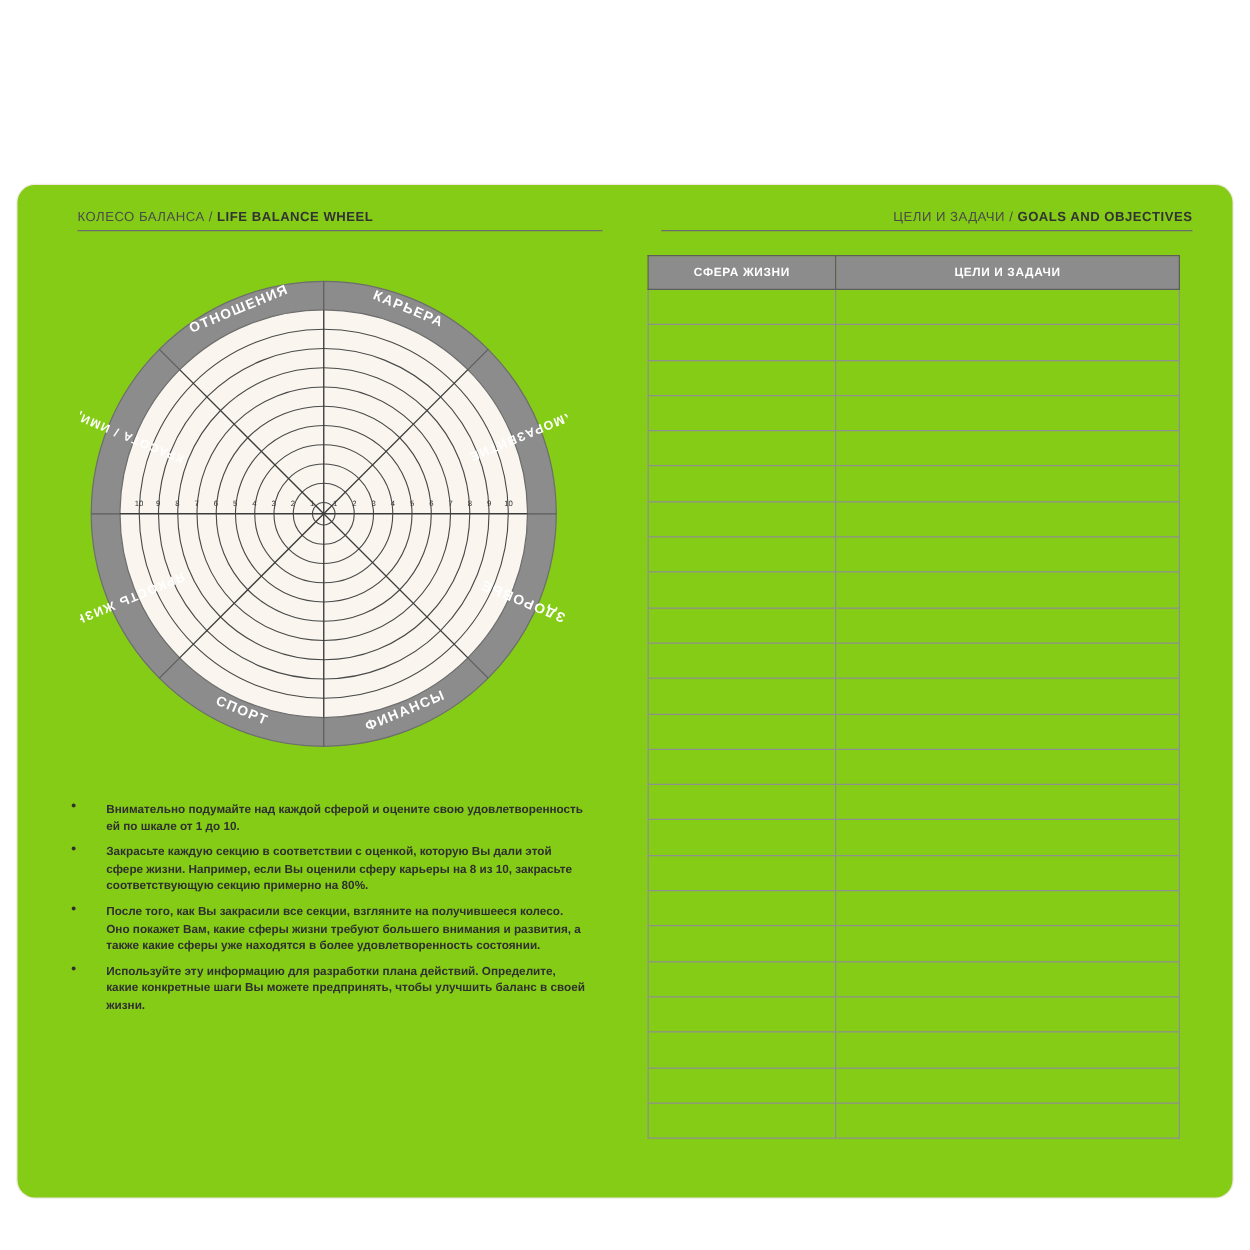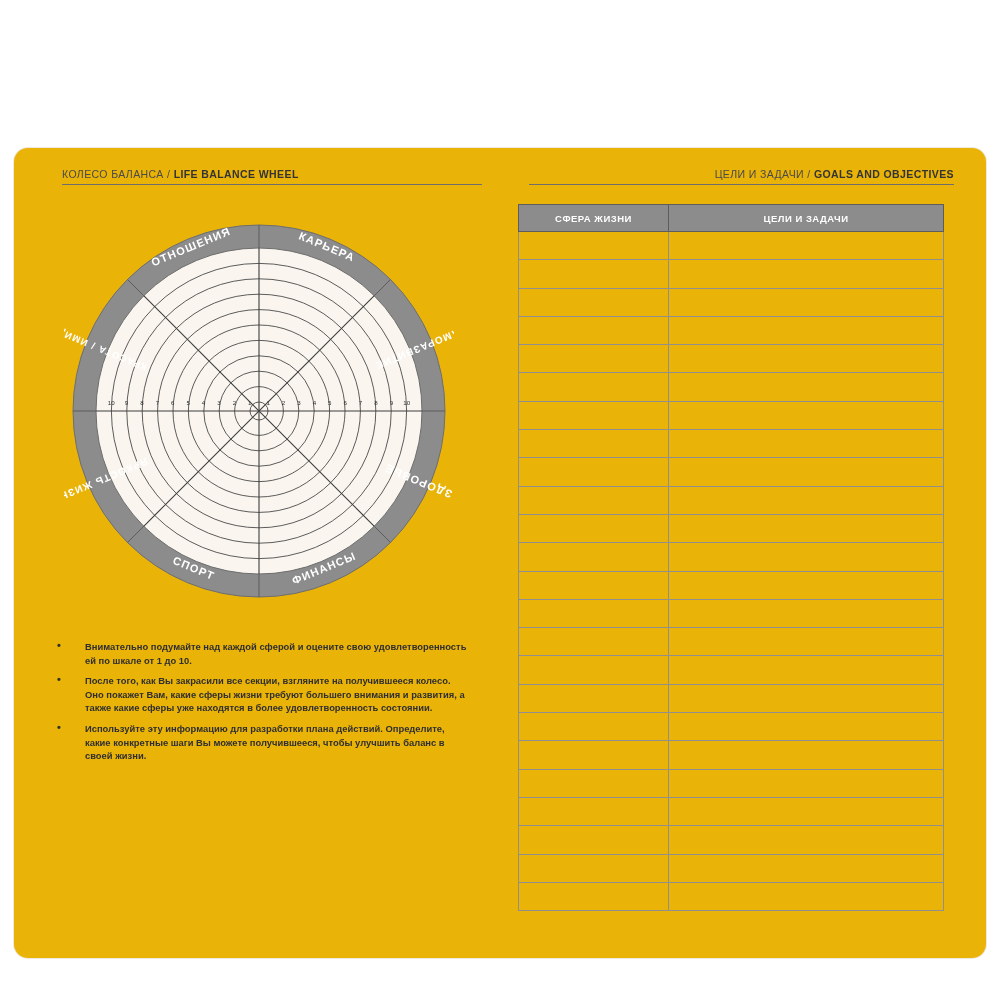--- a/index.html
+++ b/index.html
@@ -9,21 +9,21 @@
     height: 1000px;
     background: #ffffff;
     font-family: "Liberation Sans", sans-serif;
   }
   #page {
     position: absolute;
     left: 14px;
     top: 148px;
     width: 972px;
     height: 810px;
-    background: #eab308;
+    background: #84cc16;
     border-radius: 14px;
     box-shadow: 0 0 0 1px #efe9df;
     overflow: hidden;
   }
   .spread {
     position: absolute;
     inset: 0;
   }
 
   
@@ -221,22 +221,23 @@
           <text x="312.0" y="189"><tspan>8</tspan></text>
           <text x="327.4" y="189"><tspan>9</tspan></text>
           <text x="342.8" y="189"><tspan>10</tspan></text>
         </g>
       </svg>
     </div>
 
     <div id="desc">
       <ul>
         <li>Внимательно подумайте над каждой сферой и оцените свою удовлетворенность ей по шкале от 1 до 10.</li>
+        <li>Закрасьте каждую секцию в соответствии с оценкой, которую Вы дали этой сфере жизни. Например, если Вы оценили сферу карьеры на 8 из 10, закрасьте соответствующую секцию примерно на 80%.</li>
         <li>После того, как Вы закрасили все секции, взгляните на получившееся колесо. Оно покажет Вам, какие сферы жизни требуют большего внимания и развития, а также какие сферы уже находятся в более удовлетворенность состоянии.</li>
-        <li>Используйте эту информацию для разработки плана действий. Определите, какие конкретные шаги Вы можете получившееся, чтобы улучшить баланс в своей жизни.</li>
+        <li>Используйте эту информацию для разработки плана действий. Определите, какие конкретные шаги Вы можете предпринять, чтобы улучшить баланс в своей жизни.</li>
       </ul>
     </div>
 
     <table id="goals-table">
       <colgroup>
           <col class="c1">
           <col class="c2">
         </colgroup>
       <thead>
         <tr>

